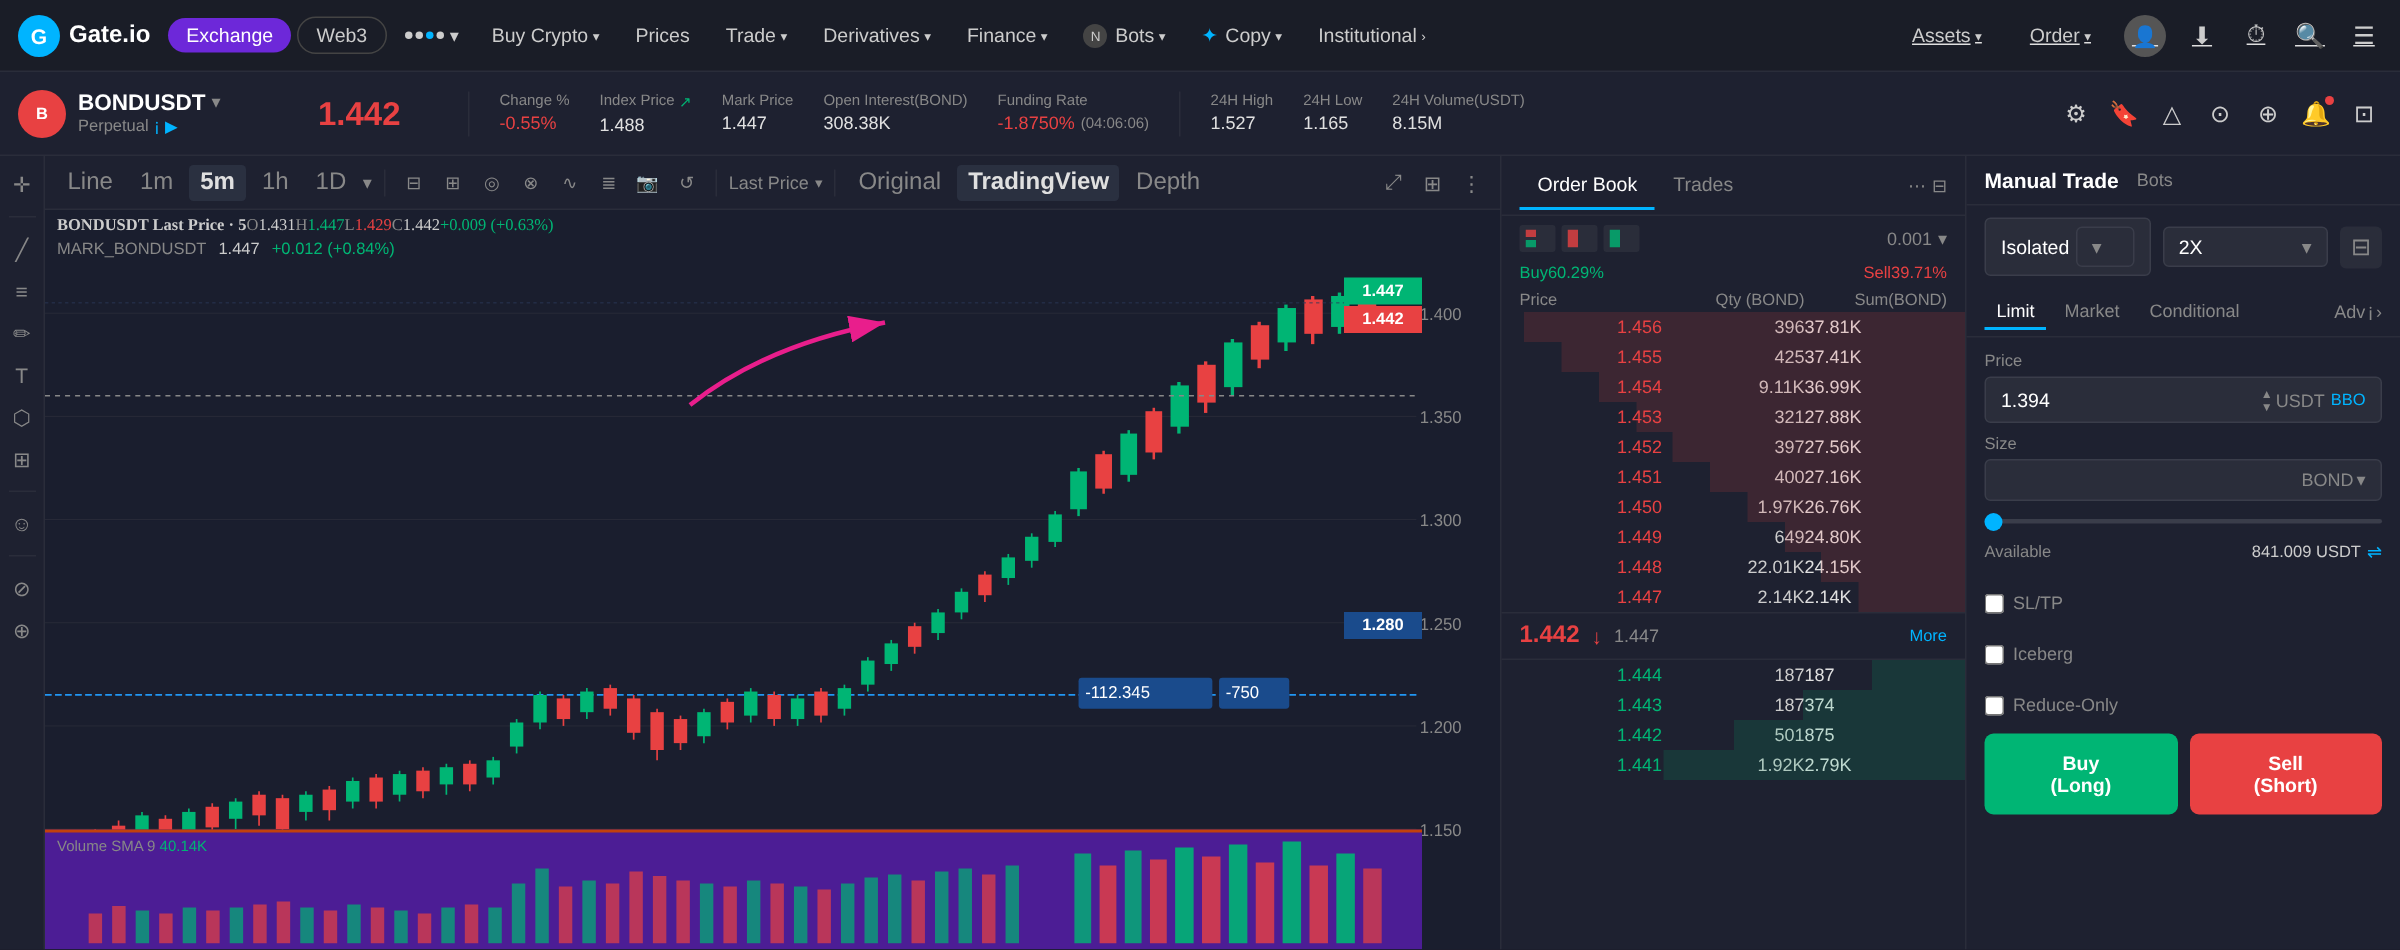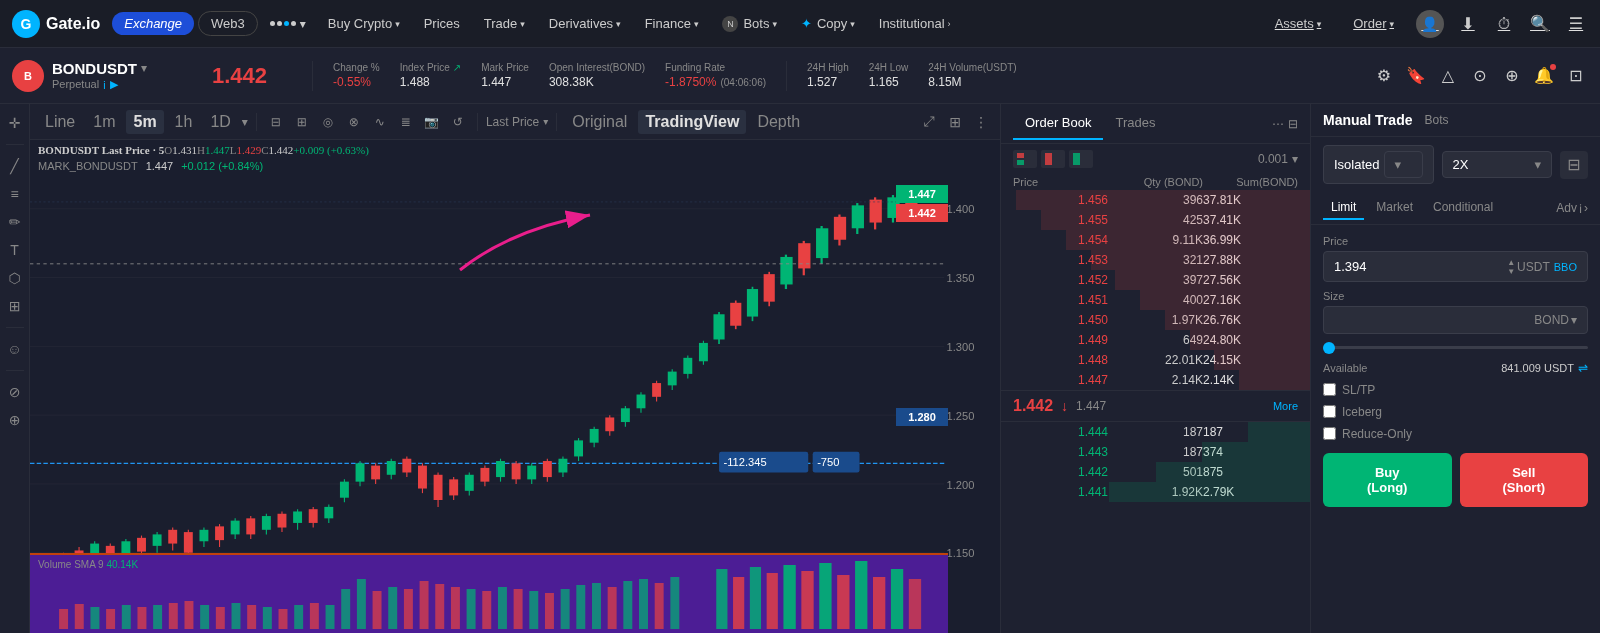--- a/index.html
+++ b/index.html
@@ -4,21 +4,21 @@
   <style>
     * { box-sizing: border-box; margin: 0; padding: 0; }
     body { font-family: -apple-system, BlinkMacSystemFont, 'Segoe UI', sans-serif; background: #1a1d27; color: #e0e0e0; font-size: 12px; overflow: hidden; }
     
     
     .top-nav { display: flex; align-items: center; background: #1a1d27; border-bottom: 1px solid #2a2d3a; height: 48px; padding: 0 12px; gap: 4px; }
     .logo { display: flex; align-items: center; gap: 6px; margin-right: 8px; }
     .logo-circle { width: 28px; height: 28px; background: #00b4ff; border-radius: 50%; display: flex; align-items: center; justify-content: center; color: white; font-weight: bold; font-size: 14px; }
     .logo-text { color: white; font-weight: bold; font-size: 16px; }
     .nav-btn { padding: 4px 12px; border-radius: 16px; border: none; cursor: pointer; font-size: 13px; color: #ccc; background: transparent; white-space: nowrap; }
-    .nav-btn.active { background: #1d4ed8; color: white; font-style: italic; }
+    .nav-btn.active { background: #6d28d9; color: white; }
     .nav-btn.outline { border: 1px solid #444; color: #ccc; }
     .nav-item { display: flex; align-items: center; gap: 3px; padding: 6px 10px; color: #ccc; cursor: pointer; font-size: 13px; white-space: nowrap; border-radius: 4px; }
     .nav-item .arrow { font-size: 9px; }
     .nav-spacer { flex: 1; }
     .nav-right { display: flex; align-items: center; gap: 12px; text-decoration: underline; }
     .nav-icon { width: 24px; height: 24px; display: flex; align-items: center; justify-content: center; color: #ccc; cursor: pointer; font-size: 16px; }
     .avatar { width: 28px; height: 28px; border-radius: 50%; background: #555; display: flex; align-items: center; justify-content: center; color: #ccc; font-size: 14px; cursor: pointer; }
     .dots-btn { display: flex; align-items: center; gap: 2px; cursor: pointer; padding: 4px 8px; }
     .dot { width: 5px; height: 5px; background: #ccc; border-radius: 50%; }
 
@@ -136,21 +136,21 @@
     
     .slider-row { padding: 4px 0; }
     .slider-track { width: 100%; height: 3px; background: #3a3d4a; border-radius: 2px; position: relative; }
     .slider-thumb { width: 12px; height: 12px; background: #00b4ff; border-radius: 50%; position: absolute; top: -4px; left: 0; }
     
     .available-row { display: flex; justify-content: space-between; align-items: center; font-size: 11px; }
     .avail-label { color: #888; }
     .avail-value { color: #ccc; display: flex; align-items: center; gap: 4px; }
     .avail-refresh { color: #00b4ff; cursor: pointer; font-size: 12px; }
     
-    .checkbox-row { display: flex; align-items: flex-start; gap: 6px; font-size: 12px; color: #888; cursor: pointer; }
+    .checkbox-row { display: flex; align-items: flex-end; gap: 6px; font-size: 12px; color: #888; cursor: pointer; margin-top: 12px; }
     .checkbox-row input { accent-color: #00b4ff; }
     
     .trade-btns { display: flex; gap: 8px; padding: 4px 0; }
     .buy-btn { flex: 1; padding: 12px; background: #00b574; border: none; border-radius: 6px; color: white; font-weight: bold; font-size: 13px; cursor: pointer; }
     .sell-btn { flex: 1; padding: 12px; background: #e84142; border: none; border-radius: 6px; color: white; font-weight: bold; font-size: 13px; cursor: pointer; }
 
     
     ::-webkit-scrollbar { width: 4px; }
     ::-webkit-scrollbar-track { background: #1e2130; }
     ::-webkit-scrollbar-thumb { background: #3a3d4a; border-radius: 2px; }
@@ -617,20 +617,24 @@
             <rect x="0" y="0" width="7" height="12" fill="#00b574" opacity="0.8"></rect>
           </svg>
         </div>
       </div>
       <div class="ob-depth-select">
         <span>0.001</span>
         <span>▾</span>
       </div>
     </div>
 
+    <div class="ob-buy-sell">
+      <span class="ob-buy">Buy60.29%</span>
+      <span class="ob-sell">Sell39.71%</span>
+    </div>
 
     <div class="ob-header">
       <span>Price</span>
       <span>Qty (BOND)</span>
       <span>Sum(BOND)</span>
     </div>
 
     <div class="ob-rows" id="ask-rows">
         <div class="ob-row ask">
     <div class="bg-bar" style="width:95%;background:#e84142;"></div>

